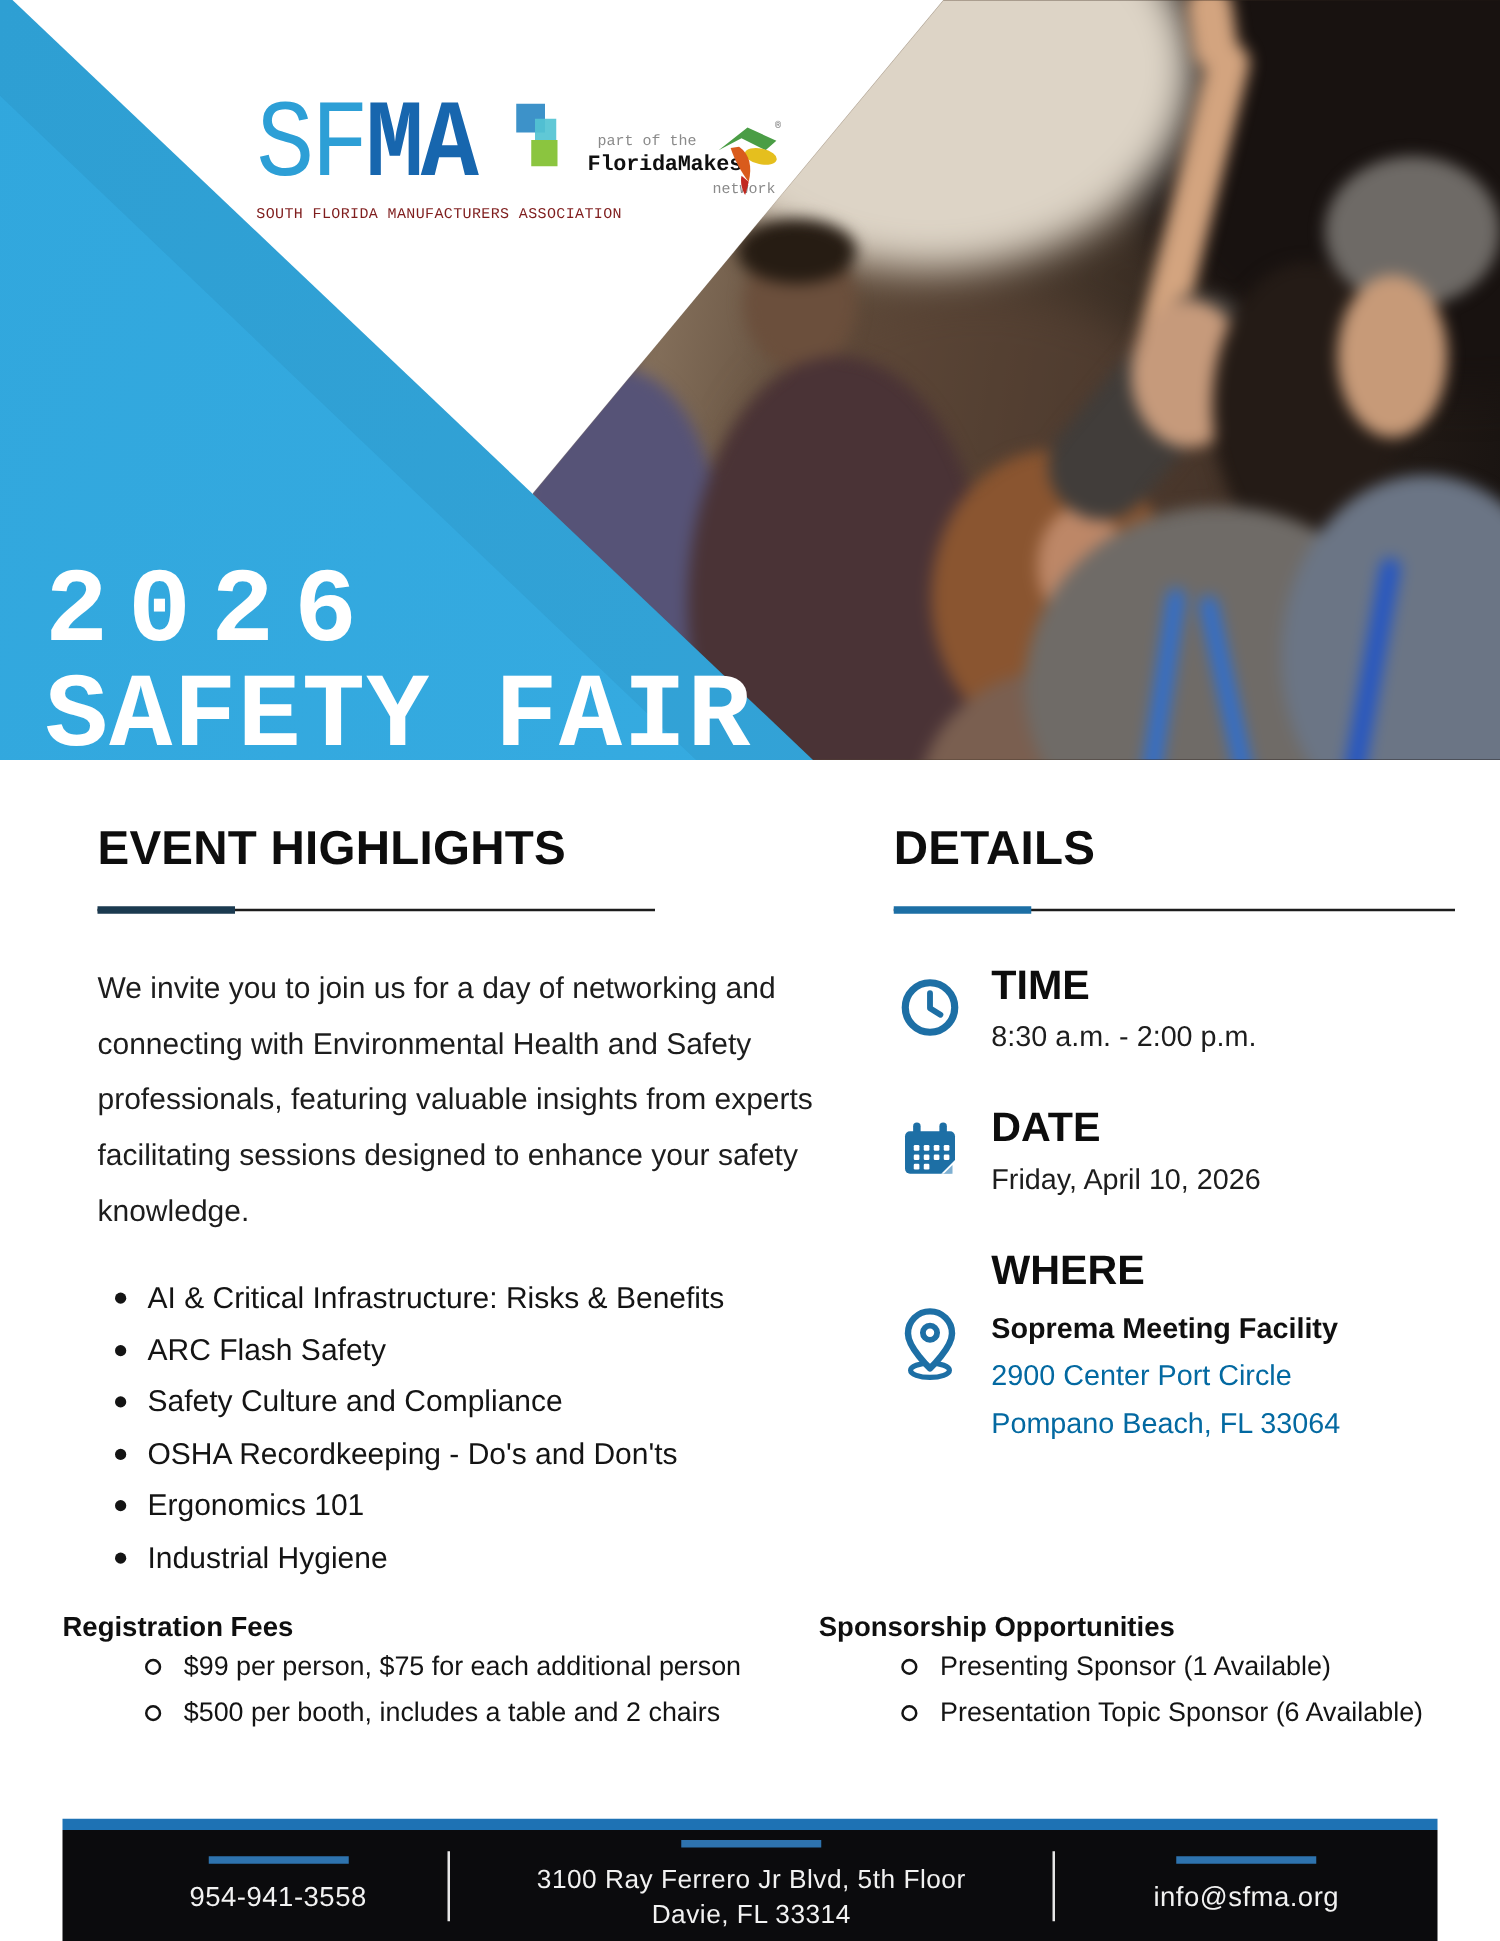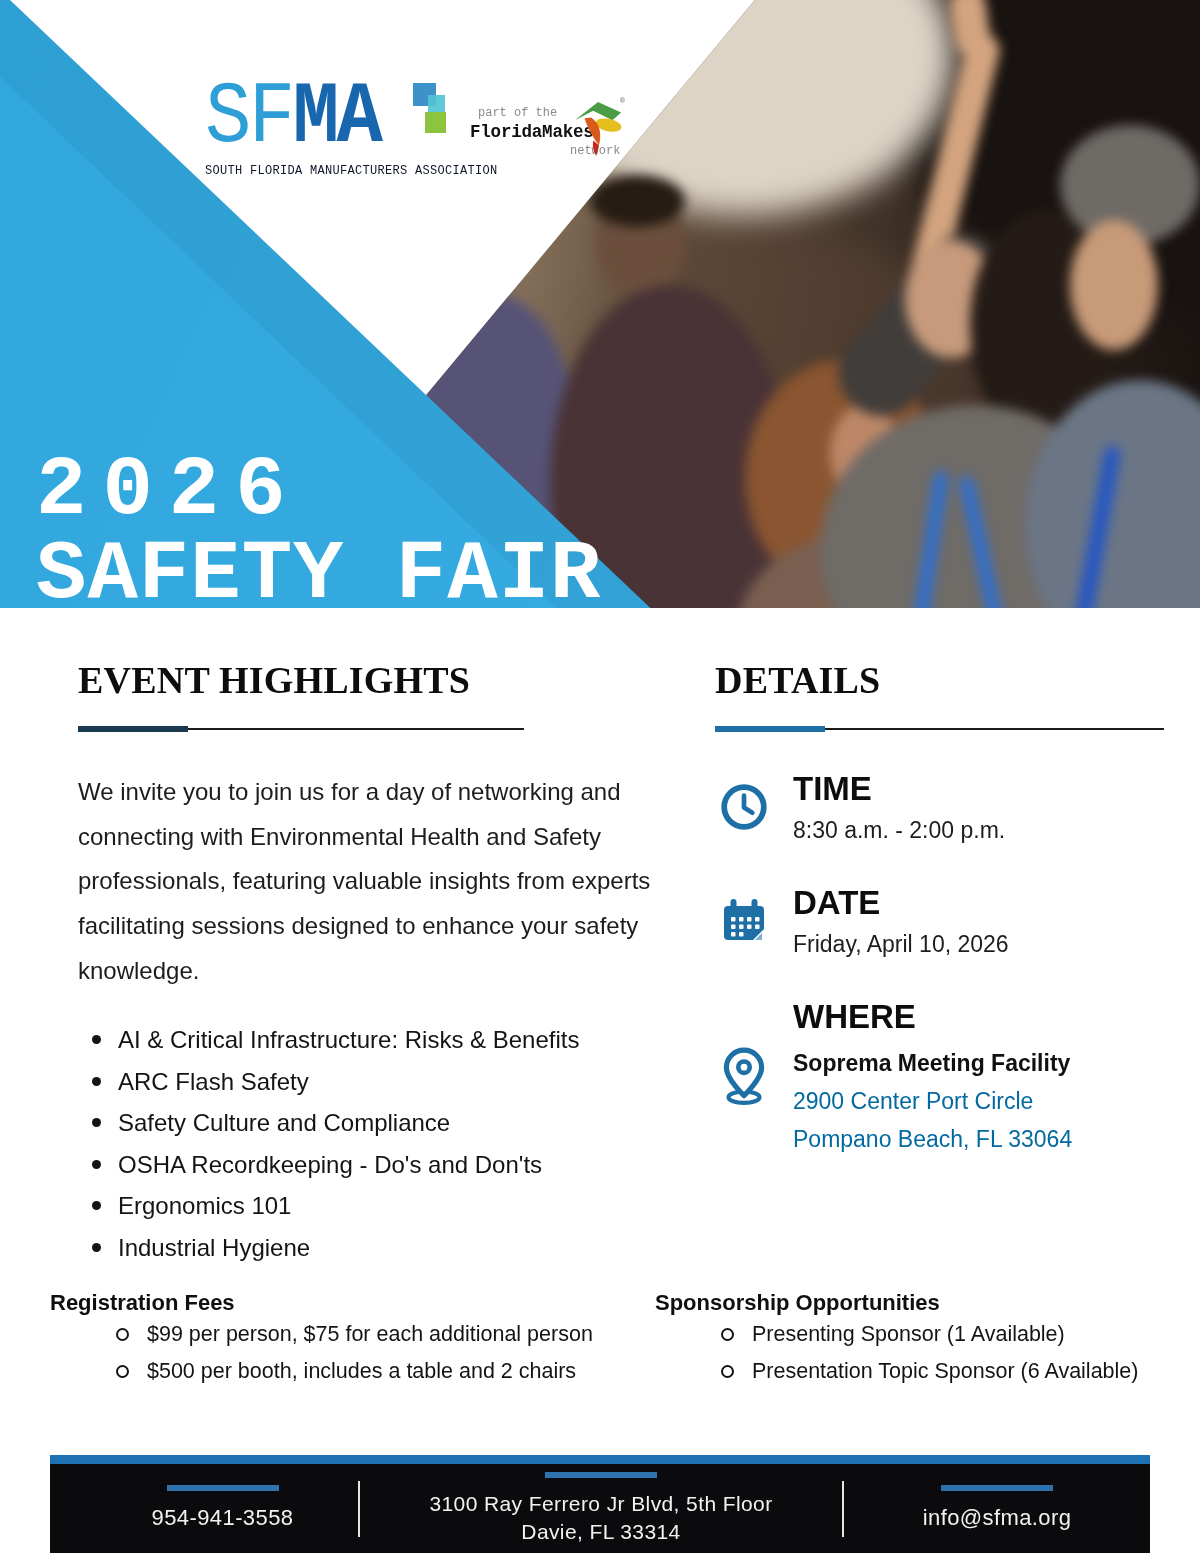--- a/index.html
+++ b/index.html
@@ -37,35 +37,35 @@
   .logo-wrap { position:absolute; left:205px; top:76px; }
   .sfma-text { font-size:88px; line-height:84px; letter-spacing:-3px;
                transform:scaleX(.88); transform-origin:left top; white-space:nowrap; }
   .sfma-sf { color:#2d9fd6; font-weight:400; }
   .sfma-ma { color:#1766ae; font-weight:700; }
   .sfma-squares { position:absolute; left:207px; top:7px; width:52px; height:60px; }
   .sq { position:absolute; }
   .sq-blue  { width:23px; height:23px; left:1px;  top:0;    background:#3d92c9; }
   .sq-teal  { width:17px; height:17px; left:16px; top:12px; background:#53c3d3; opacity:.92; }
   .sq-green { width:21px; height:21px; left:13px; top:29px; background:#8bc53f; }
-  .sfma-tagline { margin-top:4px; font-size:12px; letter-spacing:.3px; color:#0f172a; white-space:nowrap; }
+  .sfma-tagline { margin-top:4px; font-size:12px; letter-spacing:.3px; color:#7f1d1d; white-space:nowrap; }
 
   .fm-wrap { position:absolute; left:468px; top:106px; width:160px; height:66px; }
   .fm-pre  { position:absolute; left:10px; top:0;   font-size:12px; color:#8a8a8a; }
   .fm-name { position:absolute; left:2px;  top:16px; font-size:17.5px; font-weight:700; color:#101010; letter-spacing:-.2px; }
   .fm-post { position:absolute; left:62px; top:38px; font-size:12px; color:#8a8a8a;padding-left:40px; }
   .fm-mark { position:absolute; left:104px; top:-10px; }
   .fm-reg  { position:absolute; left:152px; top:-10px; font-size:8px; color:#777; }
 
   
   .content-row { display:flex; padding:50px 46px 0 78px; }
   .col-left  { width:600px; }
   .col-right { margin-left:37px; flex:1; }
 
-  h2.section-h { font-size:38px; font-weight:700; color:#0d0d0d; letter-spacing:.2px; margin-bottom:26px;font-family:Liberation Serif, serif; }
+  h2.section-h { font-size:38px; font-weight:700; color:#0d0d0d; letter-spacing:.2px; margin-bottom:26px; }
   .rule { position:relative; height:2px; background:#1c1c1c; margin-bottom:40px; }
   .rule-left  { width:446px; }
   .rule-right { width:449px; }
   .rule::before { content:""; position:absolute; left:0; top:-2px; height:6px; width:110px; }
   .rule-left::before  { background:#1b3a50; }
   .rule-right::before { background:#1d6fa5; }
 
   .intro { width:614px; font-size:24px; line-height:1.86; color:#1d1d1d; }
 
   .dot-list { list-style:none; margin-top:26px; }

